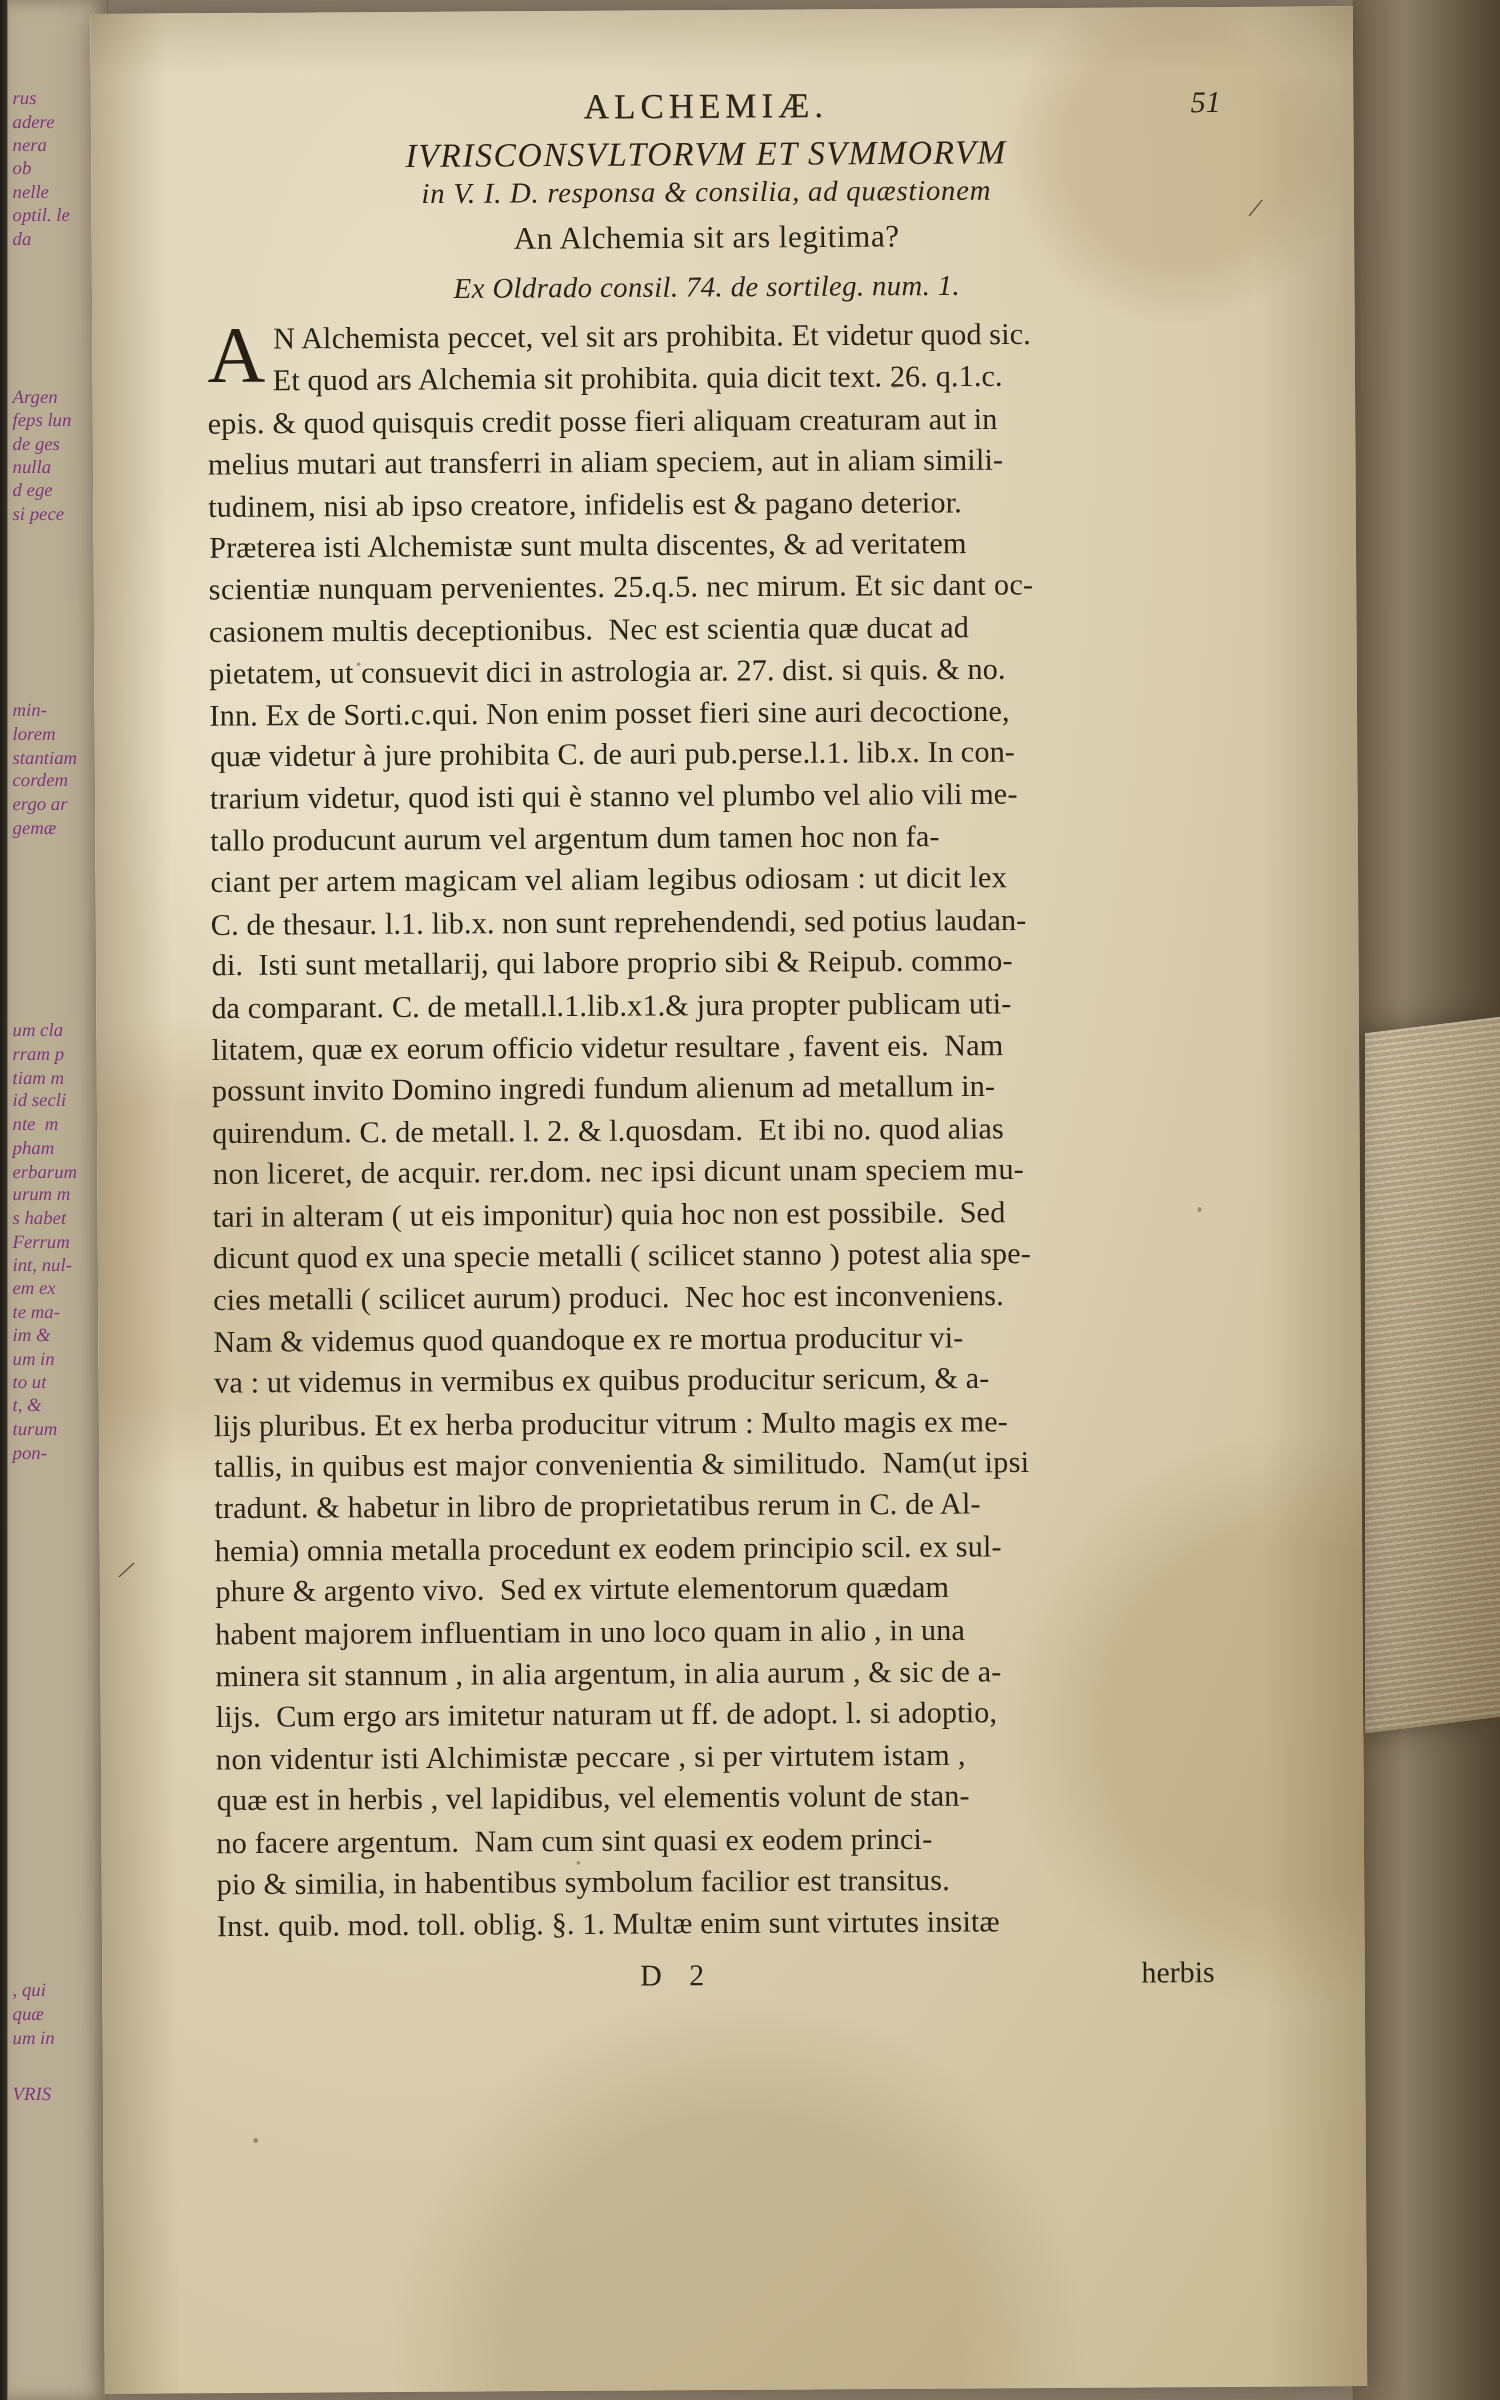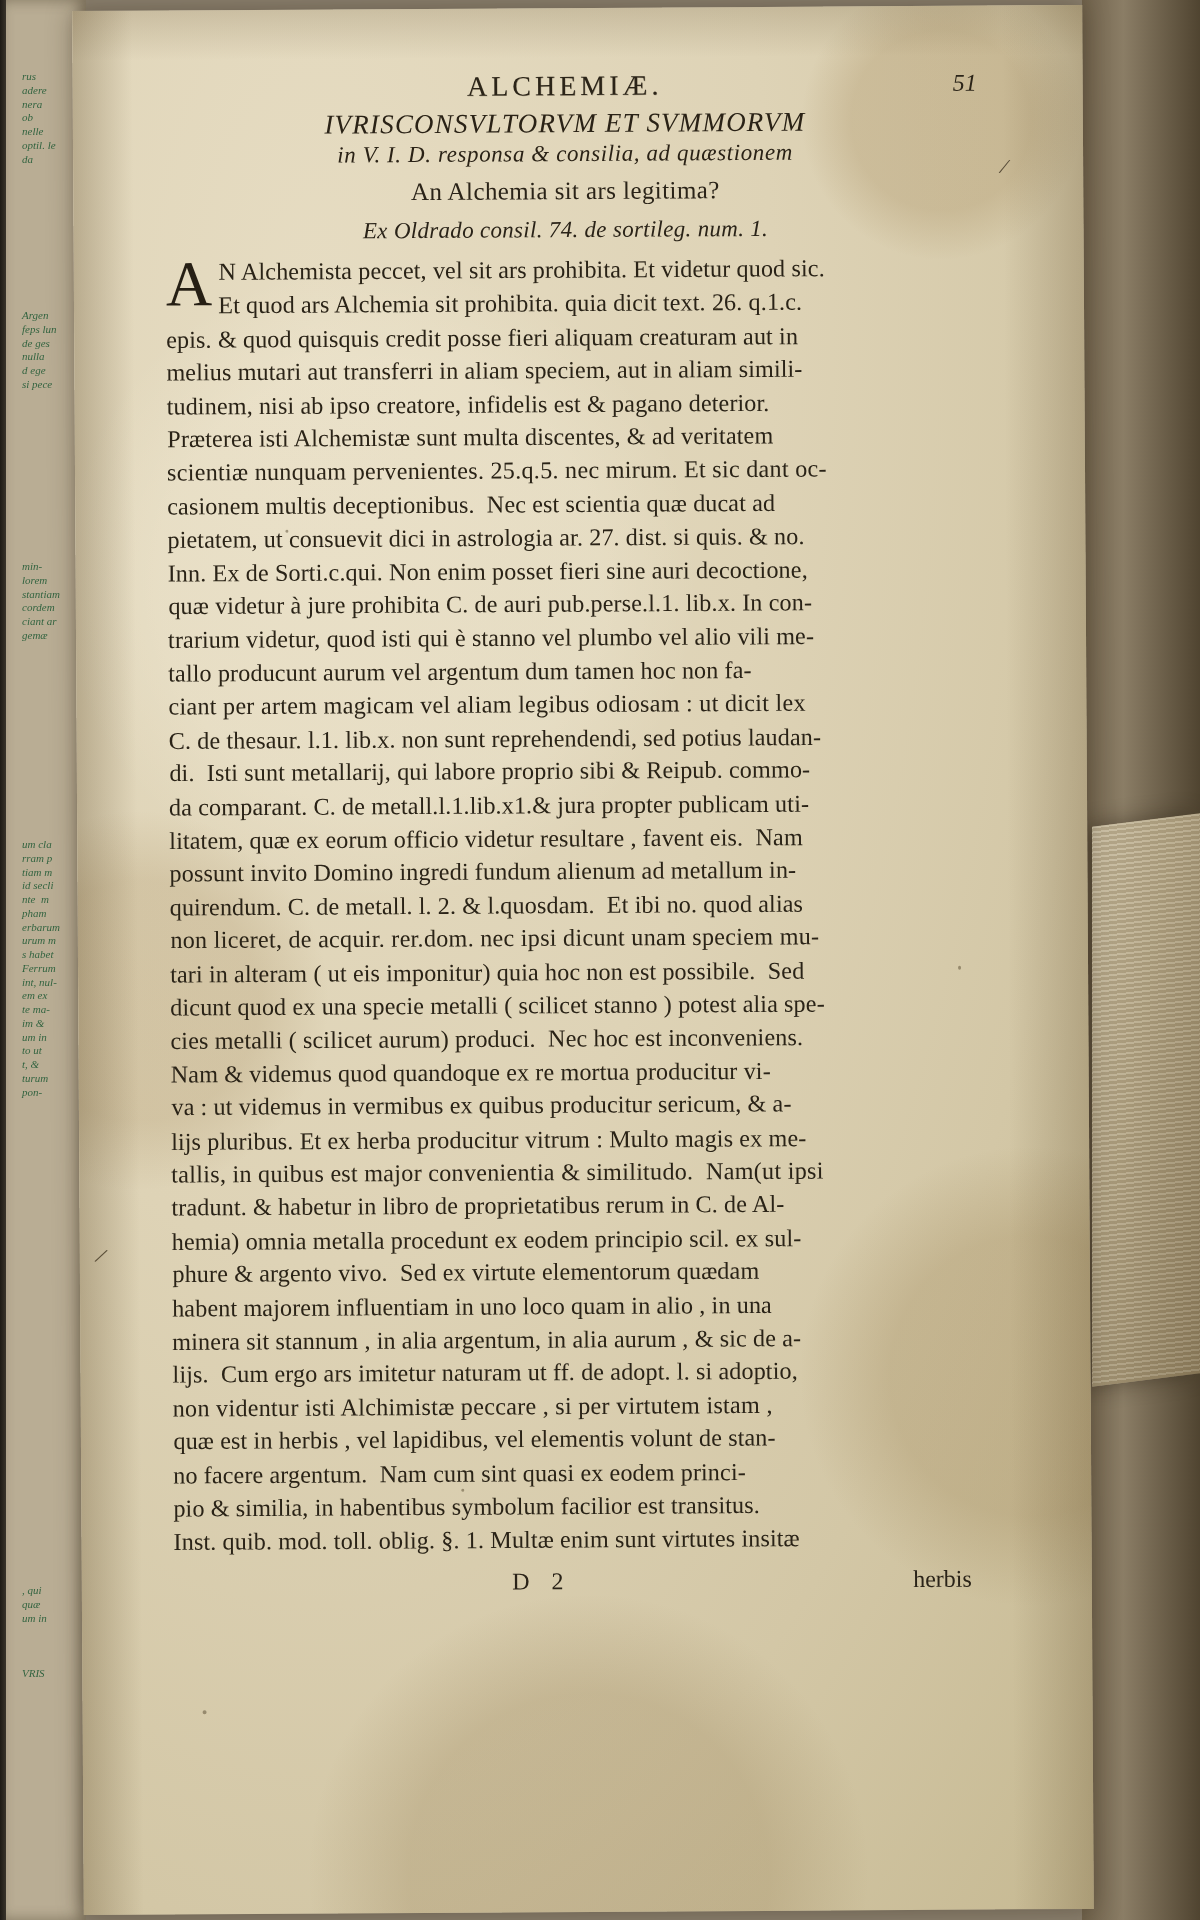--- a/index.html
+++ b/index.html
@@ -37,28 +37,27 @@
     left: 6px; top: 0;
     width: 80px; height: 1920px;
     background: #b9ad94;
     box-shadow: inset -6px 0 14px rgba(60,48,30,.45);
     overflow: hidden;
   }
   .under-page .frag {
     position: absolute;
     left: 4px;
     width: 70px;
-    color: #14532d;
+    color: #701a75;
     font-family: "Liberation Serif", serif;
-    font-size: 11px;
+    font-size: 15px;
     line-height: 1.25;
     opacity: .82;
     font-style: italic;
     white-space: pre-wrap;
-    margin-left: 12px;
   }
 
   
   .fore-edge {
     position: absolute;
     right: 0; top: 0;
     width: 118px; height: 1920px;
     background: linear-gradient(90deg, rgba(90,74,48,.55) 0%, rgba(140,122,88,.35) 35%, rgba(60,48,28,.75) 100%);
   }
   .edge-block {
@@ -259,23 +258,23 @@
     <div class="frag" style="top:309px">Argen
 feps lun
 de ges
 nulla
 d ege
 si pece</div>
     <div class="frag" style="top:560px">min-
 lorem
 stantiam
 cordem
-ciant ar
+ergo ar
 gemæ</div>
-    <div class="frag" style="top:838px">um cla
+    <div class="frag" style="top:816px">um cla
 rram p
 tiam m
 id secli
 nte  m
 pham
 erbarum
 urum m
 s habet
 Ferrum
 int, nul-

